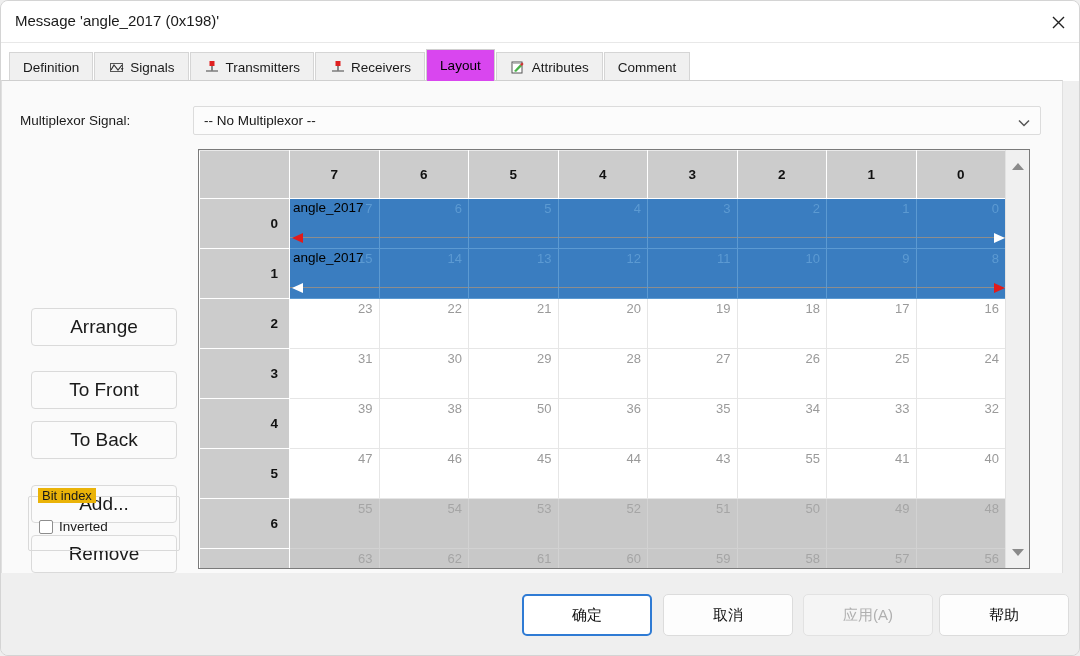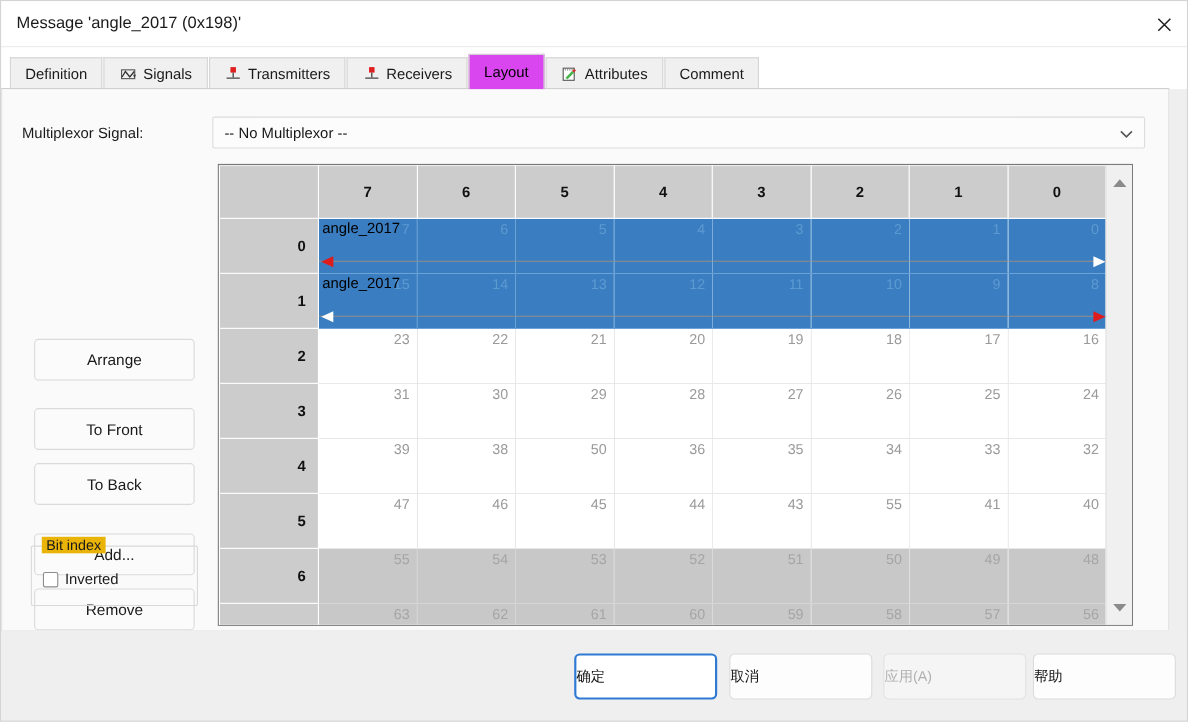--- a/index.html
+++ b/index.html
@@ -10,21 +10,21 @@
     font-family: "Liberation Sans", "DejaVu Sans", sans-serif;
     overflow: hidden;
   }
 
   .dialog {
     position: absolute;
     left: 0; top: 0;
     width: 1080px; height: 656px;
     background: #efefef;
     border: 1px solid #d4d4d4;
-    border-radius: 0;
+    border-radius: 8px;
     overflow: hidden;
   }
 
   
   .titlebar {
     position: absolute; left: 0; top: 0;
     width: 1080px; height: 42px;
     background: #ffffff;
     border-bottom: 1px solid #e8e8e8;
   }
@@ -112,21 +112,21 @@
     position: absolute; right: 9px; top: 8px;
   }
 
   
   .side-btn {
     position: absolute;
     left: 29px; width: 146px; height: 38px;
     background: #fbfbfb;
     border: 1px solid #dadada;
     border-radius: 4px;
-    font-size: 14px;
+    font-size: 19px;
     color: #1a1a1a;
     display: flex; align-items: center; justify-content: center;
     cursor: pointer;
     font-family: "Liberation Sans", sans-serif;
   }
   .groupbox {
     position: absolute;
     left: 26px; top: 415px;
     width: 152px; height: 55px;
     border: 1px solid #d9d9d9;
@@ -284,22 +284,22 @@
     left: 0; bottom: 0;
     width: 1080px; height: 82px;
     background: #efefef;
   }
   .foot-btn {
     position: absolute; top: 21px;
     width: 130px; height: 42px;
     background: #fdfdfd;
     border: 1px solid #dcdcdc;
     border-radius: 5px;
-    display: flex; align-items: center; justify-content: flex-start;
-    font-size: 13px;
+    display: flex; align-items: center; justify-content: center;
+    font-size: 15px;
     color: #111;
     cursor: pointer;
   }
   .foot-btn.primary {
     border: 2px solid #2f7bd4;
     background: #ffffff;
   }
   .foot-btn.disabled {
     color: #b0b0b0;
     background: #f5f5f5;

